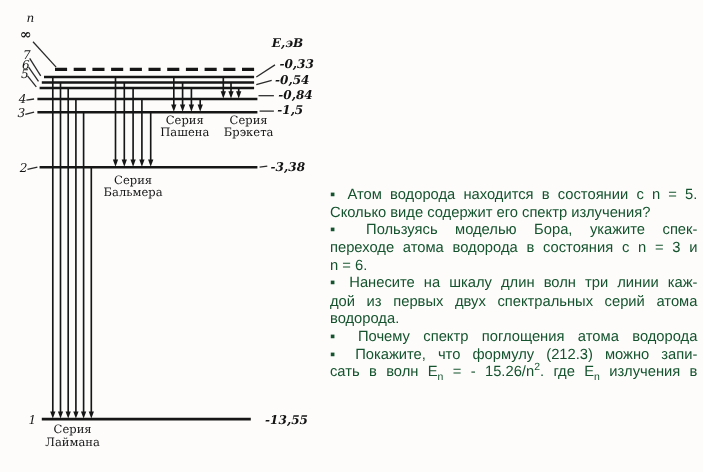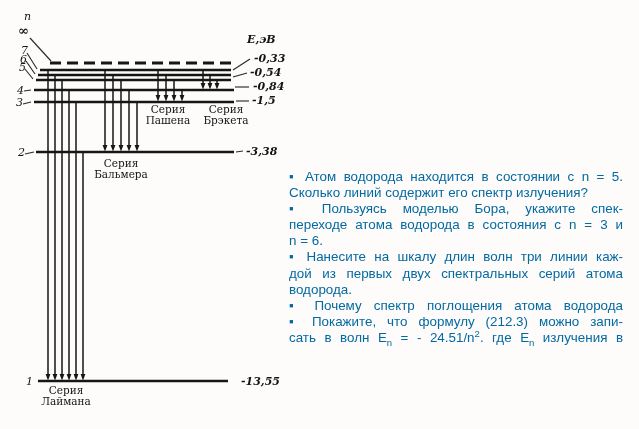--- a/index.html
+++ b/index.html
@@ -10,21 +10,21 @@
   .lvl{stroke:#161616;stroke-width:2.4;}
   .dash{stroke-dasharray:11 6;stroke-width:2.9;}
   .arr{stroke:#161616;stroke-width:1.5;}
   .head{fill:#161616;}
   .ptr{stroke:#2a2a2a;stroke-width:1.15;}
   .nlab{font:italic 11px "DejaVu Serif","Liberation Serif",serif;fill:#141414;}
   .inf{font-size:13px;font-style:normal;font-weight:bold;}
   .elab{font:italic 600 11px "DejaVu Serif","Liberation Serif",serif;fill:#141414;}
   .slab{font:10.5px "DejaVu Serif","Liberation Serif",serif;fill:#141414;text-anchor:middle;}
   
-  .questions{position:absolute;left:289px;top:169px;width:334px;font-size:13.4px;line-height:16.1px;color:#0369a1;}
+  .questions{position:absolute;left:300px;top:169px;width:334px;font-size:13.4px;line-height:16.1px;color:#14532d;}
   .qline{white-space:normal;}
   .jl{text-align:justify;text-align-last:justify;}
   sub,sup{font-size:9.5px;line-height:0;}
 </style>
 </head>
 <body>
 
 <div class="stage">
 
   <svg id="diagram-svg" width="310" height="429" viewBox="0 0 310 429">
@@ -105,27 +105,27 @@
       <line x1="210" y1="75" x2="210" y2="86" class="arr"></line>
       <polygon points="210,89.5 207.6,83 212.4,83" class="head"></polygon>
       <line x1="217" y1="80" x2="217" y2="86" class="arr"></line>
       <polygon points="217,89.5 214.6,83 219.4,83" class="head"></polygon>
       <text x="226" y="113" class="slab">Серия</text>
       <text x="226" y="124" class="slab">Брэкета</text>
     </svg>
 
   <div class="questions">
     <div class="qline jl">▪  Атом водорода находится в состоянии с n = 5.</div>
-    <div class="qline">Сколько линий содержит его спектр излучения?</div>
+    <div class="qline">Сколько виде содержит его спектр излучения?</div>
     <div class="qline jl">▪  Пользуясь  моделью  Бора,  укажите  спек-</div>
     <div class="qline jl">переходе атома водорода в состояния с n = 3 и</div>
     <div class="qline">n = 6.</div>
     <div class="qline jl">▪  Нанесите на шкалу длин волн три линии каж-</div>
     <div class="qline jl">дой из первых двух спектральных серий атома</div>
     <div class="qline">водорода.</div>
     <div class="qline jl">▪  Почему спектр поглощения атома водорода</div>
     <div class="qline jl">▪  Покажите, что формулу (212.3) можно запи-</div>
     <div class="qline jl">
-      <span>сать в волн E</span><sub>n</sub><span> = - 24.51/n</span><sup>2</sup><span>. где E</span><sub>n</sub><span> излучения в</span>
+      <span>сать в волн E</span><sub>n</sub><span> = - 15.26/n</span><sup>2</sup><span>. где E</span><sub>n</sub><span> излучения в</span>
     </div>
   </div>
 
 </div>
 
 </body></html>

